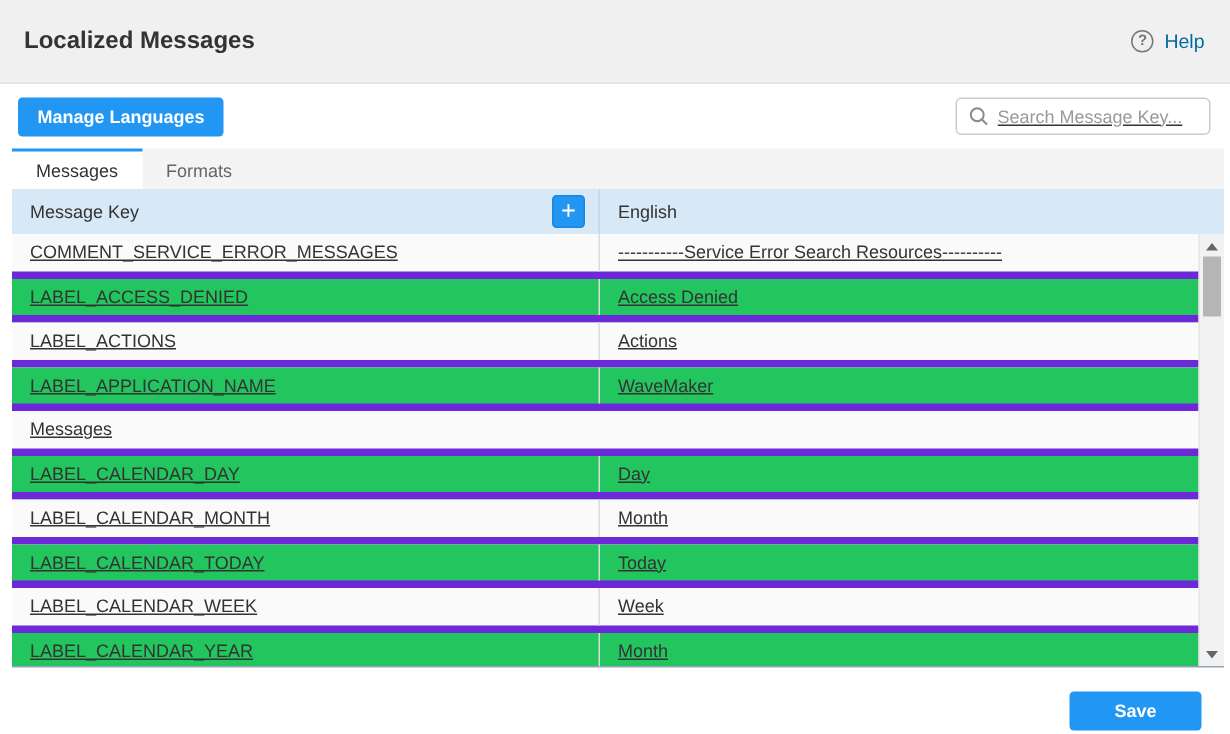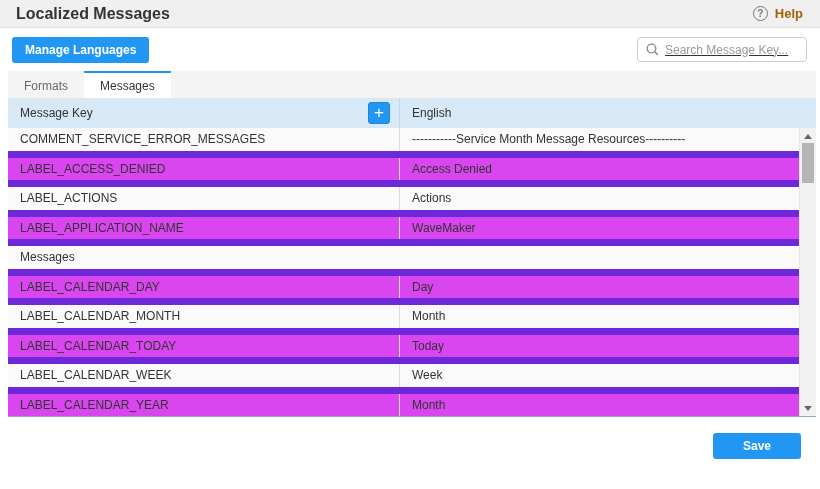--- a/index.html
+++ b/index.html
@@ -7,39 +7,39 @@
   body {
     font-family: "Liberation Sans", "DejaVu Sans", sans-serif;
     background: #ffffff;
     color: #333;
     overflow: hidden;
     position: relative;
   }
 
   
   .titlebar {
-    height: 28px;
+    height: 56px;
     background: #f0f0f0;
     border-bottom: 1px solid #e2e2e2;
     display: flex;
     align-items: center;
     justify-content: space-between;
     padding: 0 17px 0 16px;
   }
   .page-title { font-size: 16px; font-weight: bold; color: #333; }
   .help-group { display: flex; align-items: center; gap: 7px; cursor: pointer; }
   .help-icon {
     width: 15px; height: 15px;
     border: 1.5px solid #777;
     border-radius: 50%;
     color: #777;
     font-size: 10px; font-weight: bold;
     display: flex; align-items: center; justify-content: center;
   }
-  .help-label { font-size: 13px; color: #a16207; font-weight: bold; }
+  .help-label { font-size: 13px; color: #0369a1; }
 
   
   .toolbar {
     height: 43px;
     display: flex;
     align-items: center;
     justify-content: space-between;
     padding: 0 13px 0 12px;
     background: #fff;
   }
@@ -131,23 +131,24 @@
     overflow: hidden;
     border-bottom: 1px solid #93a6b6;
   }
   .row {
     height: 29.5px;
     display: flex;
     align-items: center;
     font-size: 12px;
     color: #333;
     background: #fafafa;
-    border-bottom: 7px solid #6d28d9;
-  }
-  .row.alt { background: #d946ef; }
+    border-bottom: 5px solid #6d28d9;
+    text-decoration: underline;
+  }
+  .row.alt { background: #22c55e; }
   .cell-key {
     width: 392px;
     padding-left: 12px;
     border-right: 1px solid #dcdcdc;
     height: 100%;
     display: flex; align-items: center;
     white-space: nowrap; overflow: hidden;
   }
   .cell-value {
     flex: 1;
@@ -222,38 +223,38 @@
   <div class="search-wrap">
     <svg width="13" height="13" viewBox="0 0 13 13">
       <circle cx="5.5" cy="5.5" r="4.3" fill="none" stroke="#888" stroke-width="1.3"></circle>
       <line x1="8.8" y1="8.8" x2="12" y2="12" stroke="#888" stroke-width="1.3"></line>
     </svg>
     <input class="search-input" type="text" placeholder="Search Message Key..." style="">
   </div>
 </div>
 
 <div class="tabstrip">
+  <div class="tab active">Messages</div>
   <div class="tab">Formats</div>
-  <div class="tab active">Messages</div>
 </div>
 
 <div class="grid">
   <div class="thead">
     <div class="th-key">
       <span>Message Key</span>
       <button class="add-btn">+</button>
     </div>
     <div class="th-value">English</div>
   </div>
 
   <div class="tbody">
 
     <div class="row">
     <div class="cell-key">COMMENT_SERVICE_ERROR_MESSAGES</div>
-    <div class="cell-value">-----------Service Month Message Resources----------</div>
+    <div class="cell-value">-----------Service Error Search Resources----------</div>
   </div>
       <div class="row alt">
     <div class="cell-key">LABEL_ACCESS_DENIED</div>
     <div class="cell-value">Access Denied</div>
   </div>
       <div class="row">
     <div class="cell-key">LABEL_ACTIONS</div>
     <div class="cell-value">Actions</div>
   </div>
       <div class="row alt">

